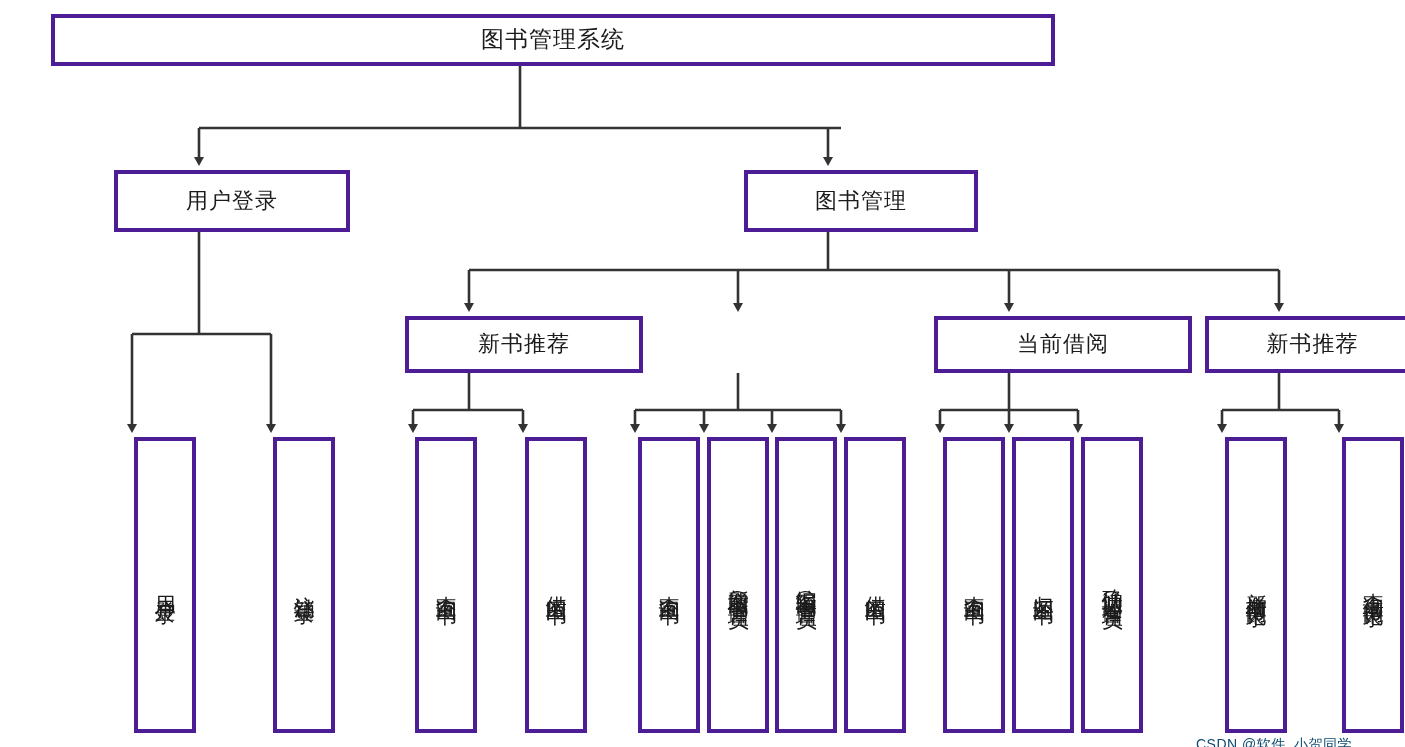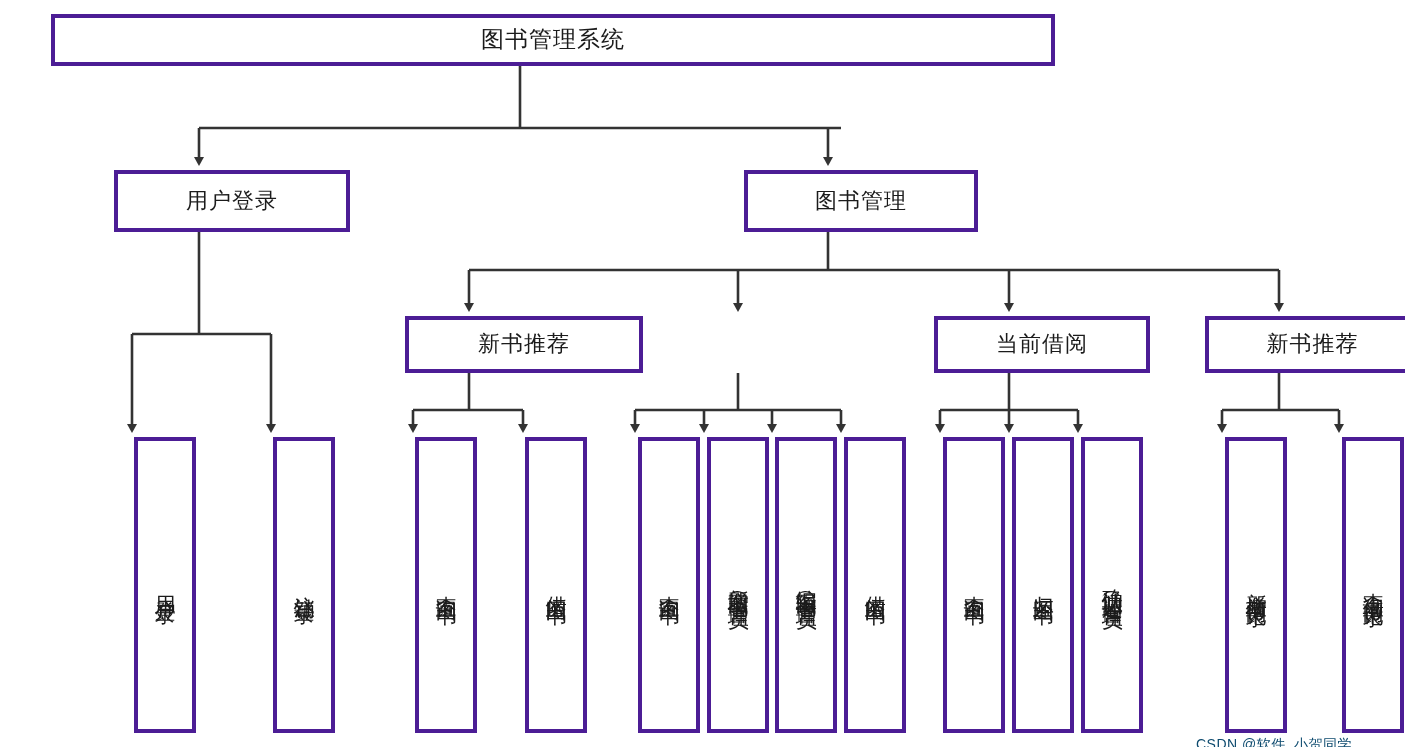--- a/index.html
+++ b/index.html
@@ -122,21 +122,21 @@
       <path d="M1339,410 L1339,425" marker-end="url(#arrow)"></path>
     </g>
   </svg>
 
   <div class="node horiz root" style="left:18px; top:14px; width:1004px; height:52px;">图书管理系统</div>
 
   <div class="node horiz" style="left:81px; top:170px; width:236px; height:62px;">用户登录</div>
   <div class="node horiz" style="left:711px; top:170px; width:234px; height:62px;">图书管理</div>
 
   <div class="node horiz" style="left:372px; top:316px; width:238px; height:57px;">新书推荐</div>
-  <div class="node horiz" style="left:901px; top:316px; width:216px; height:57px;">当前借阅</div>
+  <div class="node horiz" style="left:901px; top:316px; width:258px; height:57px;">当前借阅</div>
   <div class="node horiz" style="left:1172px; top:316px; width:215px; height:57px;">新书推荐</div>
 
   <div class="node vert" style="left:101px; top:437px; width:62px; height:296px;">用户登录</div>
   <div class="node vert" style="left:240px; top:437px; width:62px; height:296px;">注销登录</div>
 
   <div class="node vert" style="left:382px; top:437px; width:62px; height:296px;">查询图书</div>
   <div class="node vert" style="left:492px; top:437px; width:62px; height:296px;">借阅图书</div>
 
   <div class="node vert" style="left:605px; top:437px; width:62px; height:296px;">查询图书</div>
   <div class="node vert" style="left:674px; top:437px; width:62px; height:296px;">新增图书（管理员）</div>

